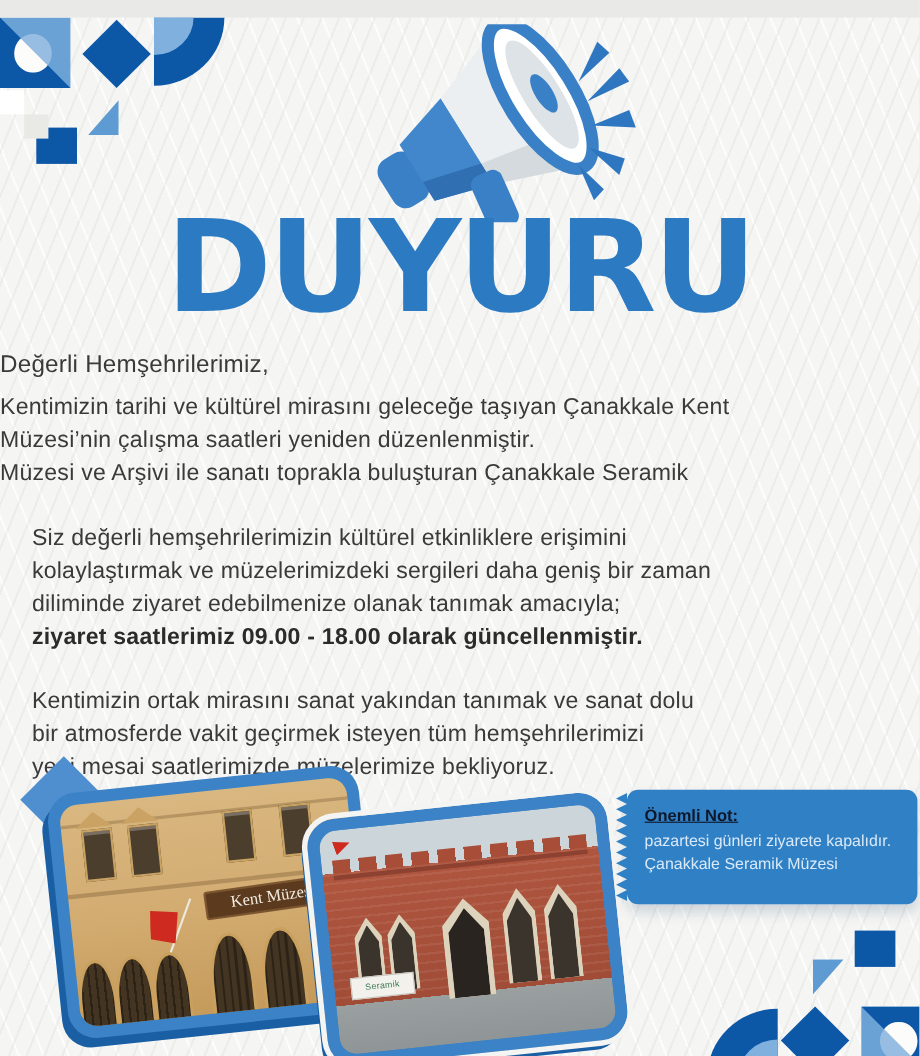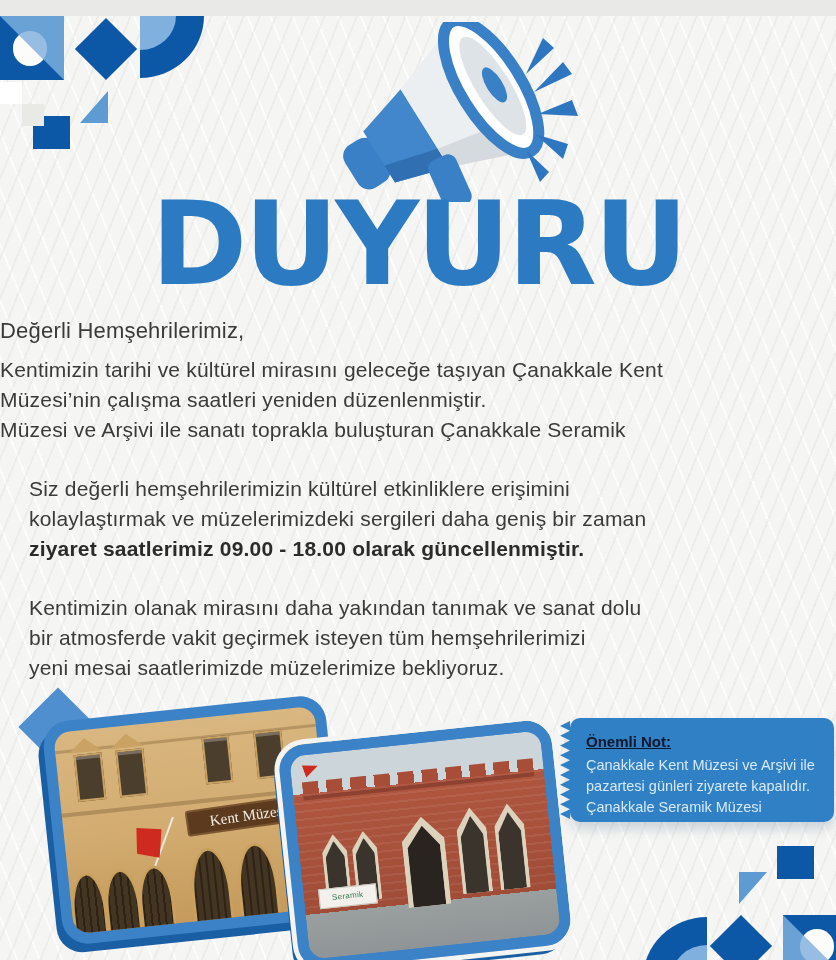--- a/index.html
+++ b/index.html
@@ -189,25 +189,26 @@
 
     <div class="para">
       <div class="line">Kentimizin tarihi ve kültürel mirasını geleceğe taşıyan Çanakkale Kent</div>
       <div class="line">Müzesi’nin çalışma saatleri yeniden düzenlenmiştir.</div>
       <div class="line">Müzesi ve Arşivi ile sanatı toprakla buluşturan Çanakkale Seramik</div>
     </div>
 
     <div class="para">
       <div class="line">Siz değerli hemşehrilerimizin kültürel etkinliklere erişimini</div>
       <div class="line">kolaylaştırmak ve müzelerimizdeki sergileri daha geniş bir zaman</div>
+      <div class="line">diliminde ziyaret edebilmenize olanak tanımak amacıyla;</div>
       <div class="line bold-line">ziyaret saatlerimiz 09.00 - 18.00 olarak güncellenmiştir.</div>
     </div>
 
     <div class="para">
-      <div class="line">Kentimizin olanak mirasını daha yakından tanımak ve sanat dolu</div>
+      <div class="line">Kentimizin ortak mirasını sanat yakından tanımak ve sanat dolu</div>
       <div class="line">bir atmosferde vakit geçirmek isteyen tüm hemşehrilerimizi</div>
       <div class="line">yeni mesai saatlerimizde müzelerimize bekliyoruz.</div>
     </div>
   </div>
 
   <div class="deco-diamond1"></div>
   <div class="deco-diamond2"></div>
 
   <div class="photo photo1">
     <div class="photo-img p1">
@@ -252,18 +253,17 @@
       <div class="p2-arch p2-b2">
           <i></i>
         </div>
       <div class="p2-sign">Seramik</div>
     </div>
   </div>
 
   <div class="note">
     <div class="note-teeth"></div>
     <div class="note-heading">Önemli Not:</div>
-    <div class="note-line">Çanakkale Kent Müzesi ve Arşivi ile</div>
     <div class="note-line">pazartesi günleri ziyarete kapalıdır.</div>
     <div class="note-line">Çanakkale Seramik Müzesi</div>
   </div>
 
 </div>
 
 </body></html>

